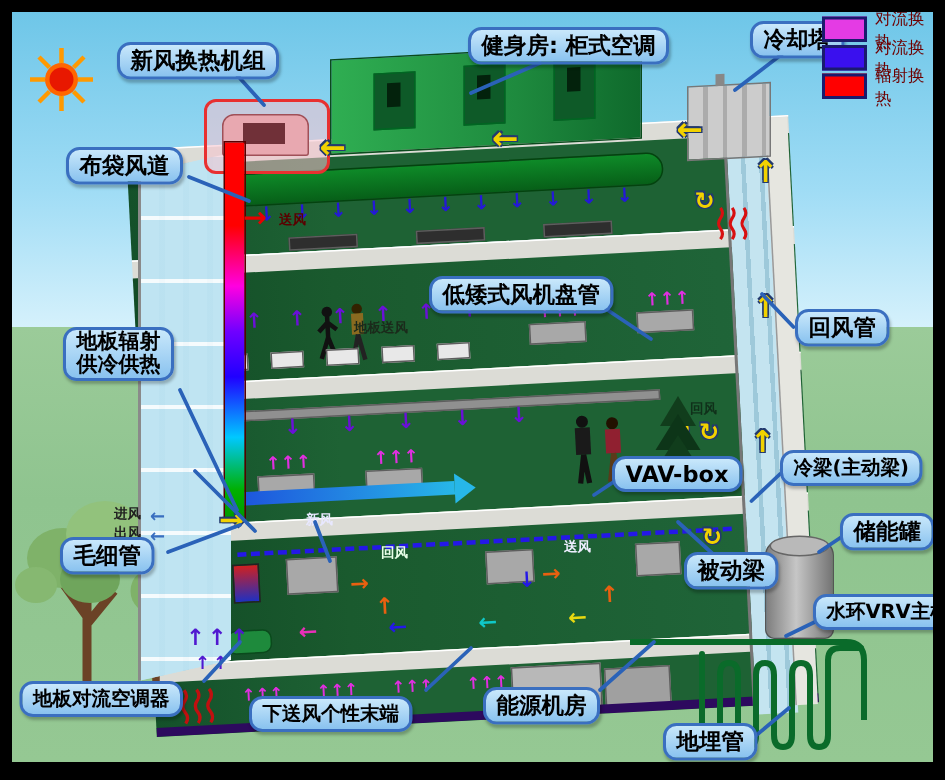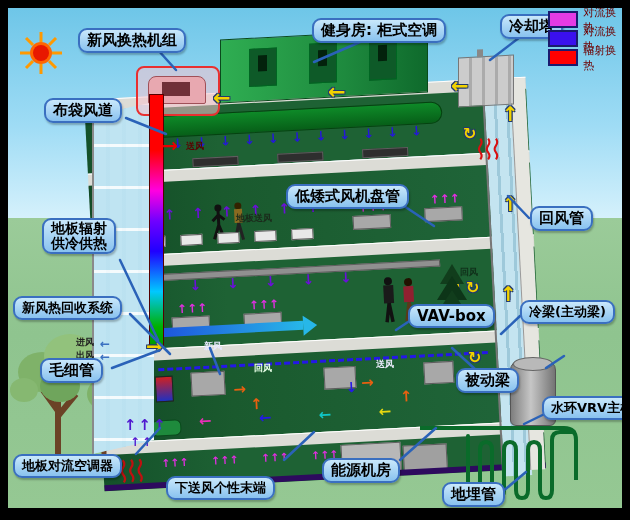--- a/index.html
+++ b/index.html
@@ -268,31 +268,31 @@
   </svg>
 
   <div class="bubble" style="left:70px;top:20px">新风换热机组</div>
   <div class="bubble" style="left:304px;top:10px">健身房: 柜式空调</div>
   <div class="bubble" style="left:492px;top:6px">冷却塔</div>
   <div class="bubble" style="left:36px;top:90px">布袋风道</div>
   <div class="bubble two" style="left:34px;top:210px">
     <span>地板辐射</span><br>
     <span>供冷供热</span>
   </div>
-  <div class="bubble small" style="left:5px;top:288px">新风热回收系统</div>
   <div class="bubble" style="left:32px;top:350px">毛细管</div>
   <div class="bubble small" style="left:5px;top:446px">地板对流空调器</div>
   <div class="bubble" style="left:278px;top:176px">低矮式风机盘管</div>
   <div class="bubble" style="left:400px;top:296px">VAV-box</div>
-  <div class="bubble small" style="left:158px;top:468px">下送风个性末端</div>
+  <div class="bubble small" style="left:158px;top:456px">下送风个性末端</div>
   <div class="bubble" style="left:314px;top:450px">能源机房</div>
   <div class="bubble" style="left:522px;top:198px">回风管</div>
   <div class="bubble" style="left:434px;top:474px">地埋管</div>
   <div class="bubble small" style="left:512px;top:292px">冷梁(主动梁)</div>
   <div class="bubble" style="left:448px;top:360px">被动梁</div>
+  <div class="bubble" style="left:552px;top:334px">储能罐</div>
   <div class="bubble small" style="left:534px;top:388px">水环VRV主机</div>
 
   <div class="abs" style="left:540px;top:2px;z-index:9">
     <div class="legend-row">
       <div class="swatch" style="background: rgb(228, 59, 228);"></div>
       <span class="legend-txt">对流换热</span>
     </div>
     <div class="legend-row">
       <div class="swatch" style="background: rgb(58, 16, 238);"></div>
       <span class="legend-txt">对流换热</span>

